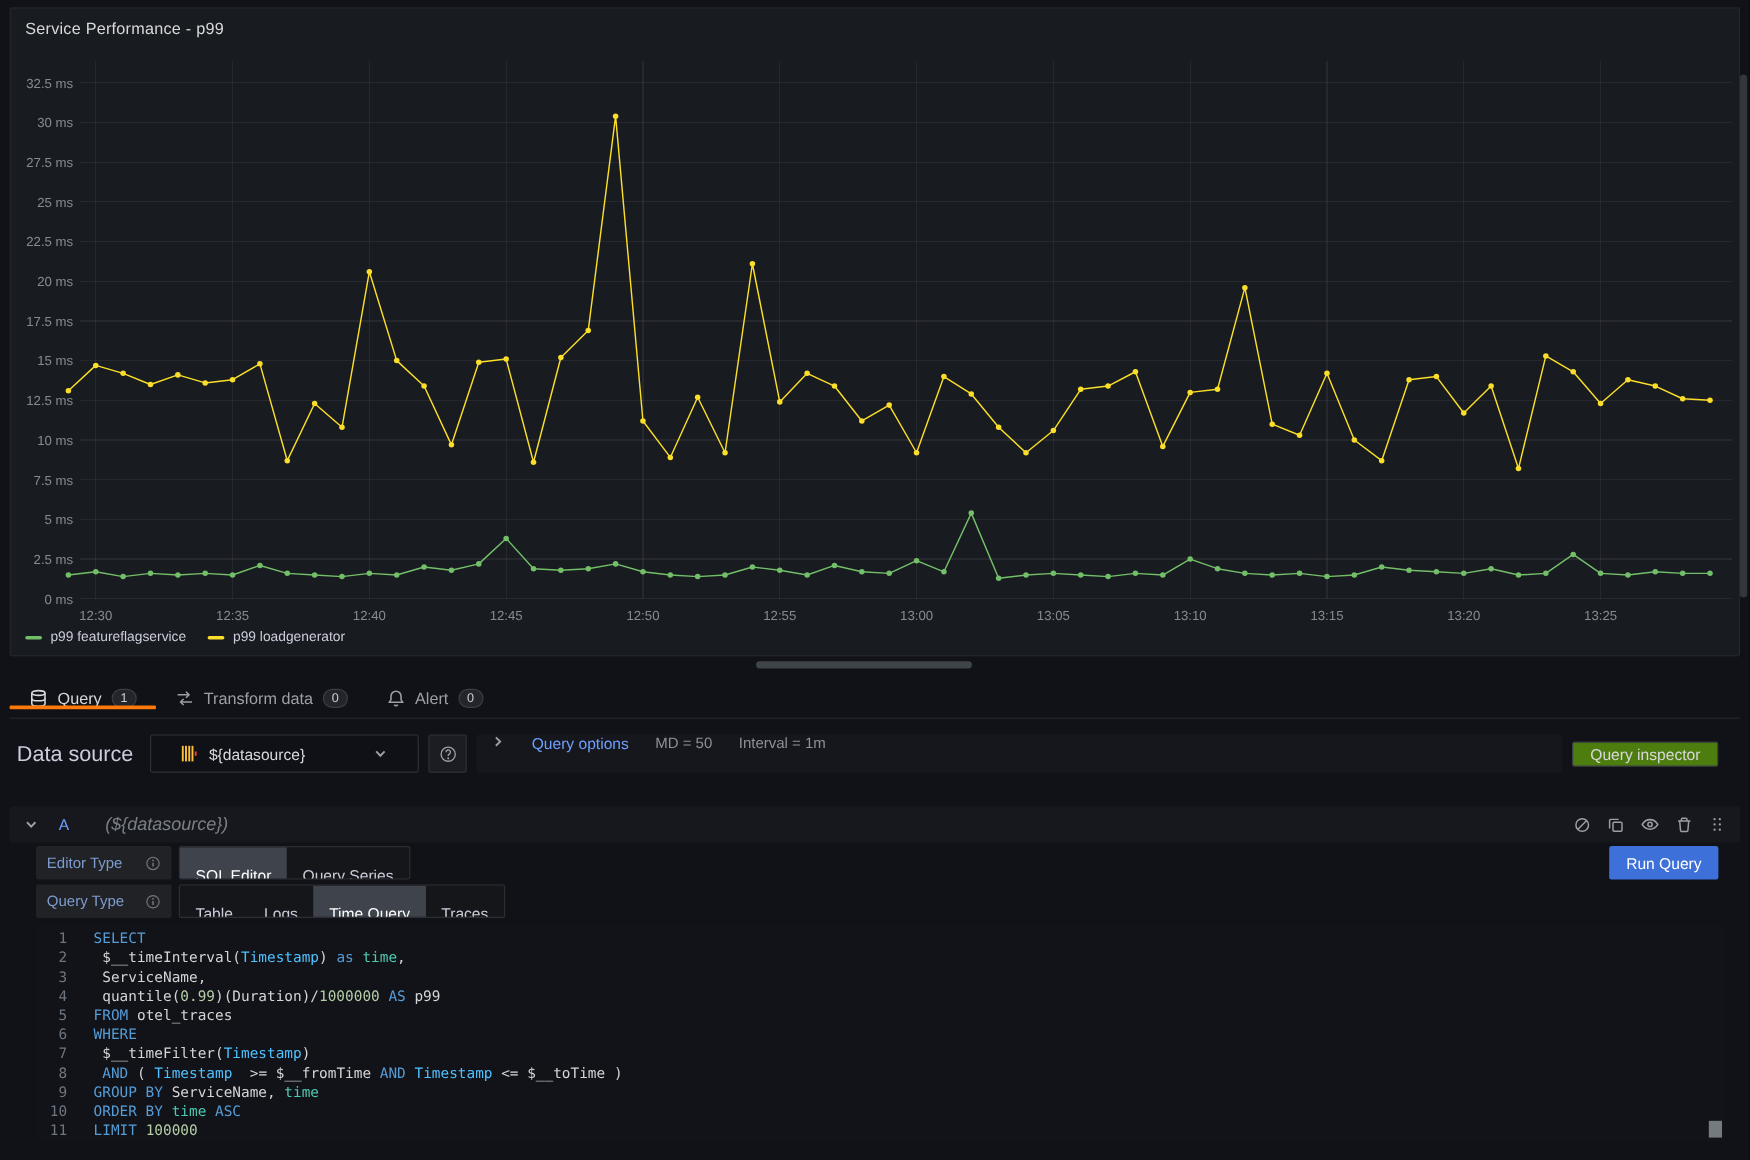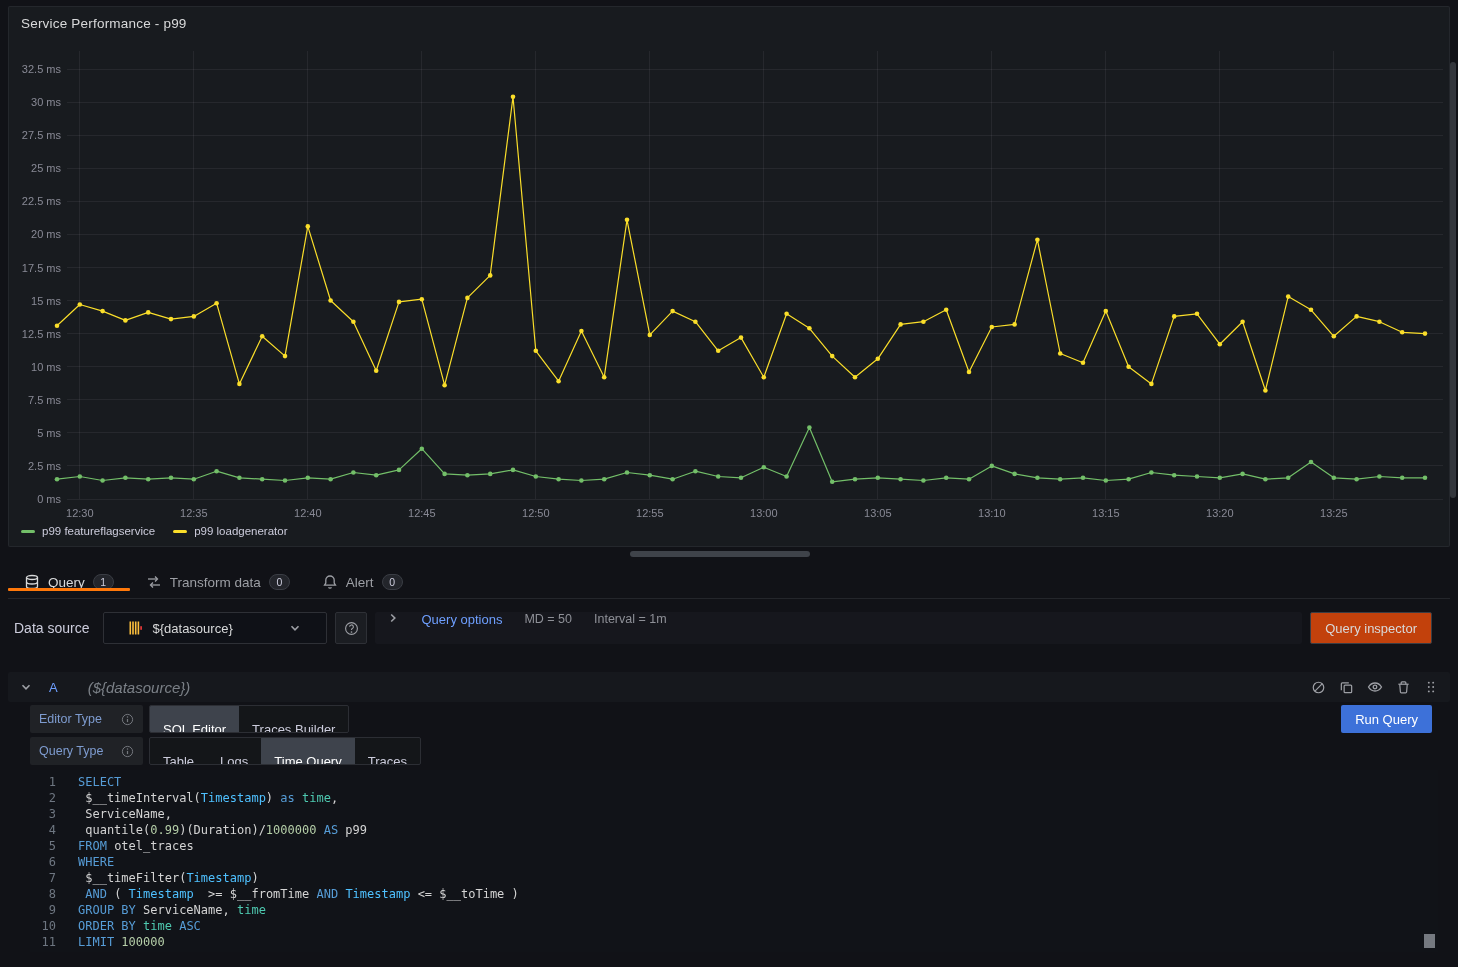--- a/index.html
+++ b/index.html
@@ -34,33 +34,33 @@
   .tab.active::after { content:""; position:absolute; left:0; right:0; bottom:-1px; height:3px;
                        background:#ff780a; border-radius:1px; }
   .tab-icon { display:flex; }
   .badge { display:inline-flex; align-items:center; justify-content:center; min-width:21px; height:16px;
            padding:0 6px; border-radius:999px; background:#23252b; border:1px solid #3a3d44;
            font-size:10.5px; color:#ccccdc; }
 
   
   .toolbar { position:absolute; left:8px; top:612px; width:1442px; height:32px;
              display:flex; align-items:center; gap:8px; padding:0 18px 0 6px; }
-  .ds-label { font-size:14px; color:#ccccdc; margin-right:6px; }
+  .ds-label { font-size:18px; color:#ccccdc; margin-right:6px; }
   .ds-picker { display:flex; align-items:center; gap:9px; width:224px; height:32px;
                background:#0f1117; border:1px solid #2e3036; border-radius:2px;
                padding:0 25px; color:#d8d9da; font-size:13px; cursor:pointer; }
   .ds-picker .chev { margin-left:auto; color:#9d9fa5; display:flex; }
   .icon-btn { width:32px; height:32px; display:flex; align-items:center; justify-content:center;
               background:#1b1d22; border:1px solid #2e3036; border-radius:2px; color:#9d9fa5; cursor:pointer; }
   .options-bar { flex:1; height:32px; display:flex; gap:22px;
                  background:#16171d; border-radius:2px; padding:0 12px; cursor:pointer; }
   .options-bar .o-chev { display:flex; color:#9d9fa5; }
   .options-bar .link { color:#6e9fff; font-size:13px; }
   .options-bar .muted { color:#8e9097; font-size:12.5px; }
-  .secondary-btn { height:32px; padding:0 14px; background:#c2410c; border:1px solid #3a3d44;
+  .secondary-btn { height:21px; padding:0 14px; background:#4d7c0f; border:1px solid #3a3d44;
                    border-radius:2px; color:#d8d9da; font-size:13px; cursor:pointer; font-family:inherit; }
 
   
   .query-header { position:absolute; left:8px; top:672px; width:1442px; height:30px;
                   display:flex; align-items:center; padding:0 12px; background:#16181d;
                   border-radius:2px; cursor:pointer; }
   .qh-chevron { color:#9d9fa5; display:flex; margin-right:17px; }
   .refid { color:#6e9fff; font-size:13px; font-weight:500; }
   .hint { color:#7b8087; font-size:15px; font-style:italic; margin-left:30px; }
   .actions { margin-left:auto; display:flex; align-items:center; gap:13px; color:#9d9fa5; }
@@ -427,21 +427,21 @@
       <span class="info">
         <svg width="13" height="13" viewBox="0 0 16 16" fill="none" stroke="currentColor" stroke-width="1.2">
             <circle cx="8" cy="8" r="6.3"></circle>
             <path d="M8 7.3V11.2" stroke-width="1.5"></path>
             <circle cx="8" cy="4.9" r=".9" fill="currentColor" stroke="none"></circle>
           </svg>
       </span>
     </div>
     <div class="radio-group" id="editor-type-group">
         <button class="radio-btn selected">SQL Editor</button>
-        <button class="radio-btn">Traces Builder</button>
+        <button class="radio-btn">Query Series</button>
       </div>
     <button class="primary-btn">Run Query</button>
   </div>
 
   <div class="editor-row row2">
     <div class="chip">
       <span>Query Type</span>
       <span class="info">
         <svg width="13" height="13" viewBox="0 0 16 16" fill="none" stroke="currentColor" stroke-width="1.2">
             <circle cx="8" cy="8" r="6.3"></circle>

